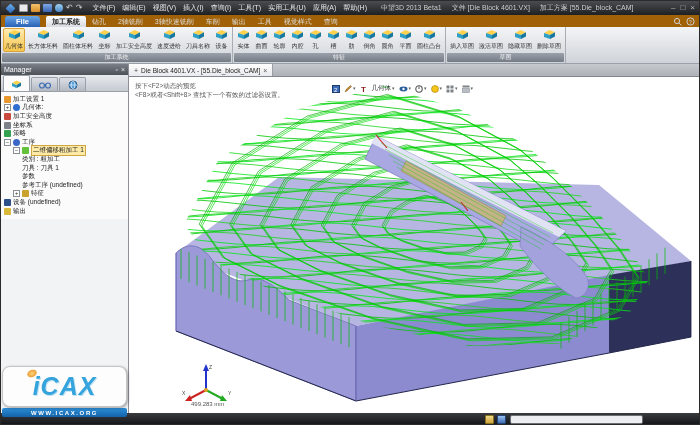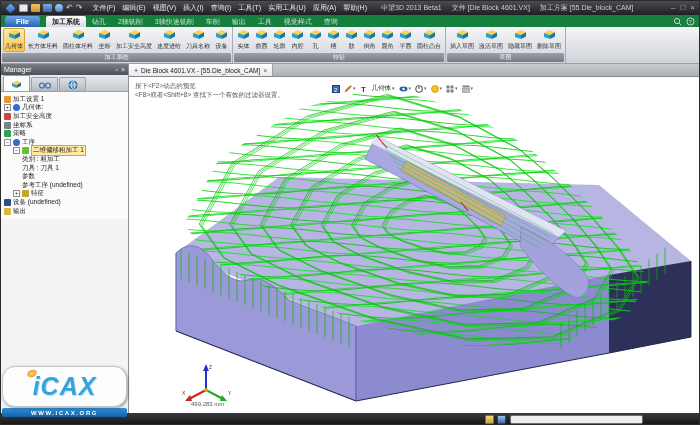--- a/index.html
+++ b/index.html
@@ -17,21 +17,21 @@
   .qi-save{background:linear-gradient(#7fa9e8,#3663b2);}
   .qi-user{background:linear-gradient(#9fd0f0,#4a87c8);border-radius:50%;width:8px;}
   .qi-char{font-size:8px;line-height:8px;color:#ccc;width:auto;}
   .menus{display:flex;gap:1px;margin-left:4px;}
   .menu-item{font-size:7px;color:#e8e8e8;padding:1px 3px;white-space:nowrap;cursor:default;}
   .title-text{font-size:7px;color:#cdcdcd;margin-left:8px;white-space:nowrap;overflow:hidden;}
   .title-text b{font-weight:normal;margin-right:8px;}
   .winbtns{margin-left:auto;display:flex;gap:5px;font-size:8px;line-height:8px;color:#bbb;padding-right:2px;}
   .winbtns span{cursor:default;}
   
-  .tabrow{position:absolute;left:0;top:14px;width:700px;height:12px;background:#15803d;
+  .tabrow{position:absolute;left:0;top:14px;width:700px;height:12px;background:#a16207;
           display:flex;align-items:flex-end;}
   .file-tab{height:11px;background:linear-gradient(#6aa6e8,#2a62b4);color:#fff;font-size:7.5px;
             font-weight:bold;padding:0 11px;border-radius:3px 3px 0 0;margin-left:4px;
             display:flex;align-items:center;}
   .rtabs{display:flex;margin-left:6px;}
   .rtab{font-size:7px;color:#ddd;padding:0 6px;height:11px;display:flex;align-items:center;white-space:nowrap;}
   .rtab.active{background:linear-gradient(#fdfdfe,#d8dbe1);color:#1c1c1c;border-radius:2px 2px 0 0;font-weight:bold;}
   .tabrow-icons{margin-left:auto;display:flex;gap:4px;padding:0 6px 1px 0;align-items:center;}
   
   .ribbon{position:absolute;left:0;top:26px;width:700px;height:37px;
@@ -83,21 +83,21 @@
   .statusbar{position:absolute;left:0;top:412px;width:700px;height:13px;
              background:linear-gradient(#3a3b3f,#101114);display:flex;align-items:center;}
   .sb-spacer{flex:1;}
   .sb-ic{width:9px;height:9px;margin-left:3px;border-radius:1px;flex:none;}
   .sb-ic1{background:linear-gradient(#f0da8a,#cfa33a);border:1px solid #8a7420;}
   .sb-ic2{background:linear-gradient(#9cc2ee,#3d6cb4);border:1px solid #25457a;}
   .sb-input{margin-left:4px;margin-right:58px;width:133px;height:9px;background:#eceef0;
             border:1px solid #6a6d72;border-radius:2px;font-size:6px;padding:0 2px;color:#222;}
   
   .wm{position:absolute;left:1px;top:365px;width:125px;z-index:50;}
-  .wm-box{height:41px;background:#fdfdfd;border:1px solid #c4c4c4;border-radius:13px;position:relative;
+  .wm-box{height:41px;background:#fdfdfd;border:1px solid #c4c4c4;border-radius:8px;position:relative;
           display:flex;align-items:center;justify-content:center;box-shadow:1px 1px 3px rgba(0,0,0,.35);}
   .wm-text{font-size:25px;font-weight:bold;font-style:italic;color:#35a3dc;letter-spacing:1px;
            text-shadow:1px 1px 0 #bfe2f4;}
   .wm-ball{position:absolute;left:24px;top:3px;width:10px;height:7px;border-radius:50%;
            background:radial-gradient(#ffd27a,#e08a1e);transform:rotate(-25deg);}
   .wm-bar{height:9px;margin-top:1px;background:linear-gradient(#2e8fd8,#1262a8);border-radius:2px;
           display:flex;align-items:center;justify-content:center;color:#fff;font-size:6px;
           font-weight:bold;letter-spacing:1.6px;}
 </style>
 </head>

